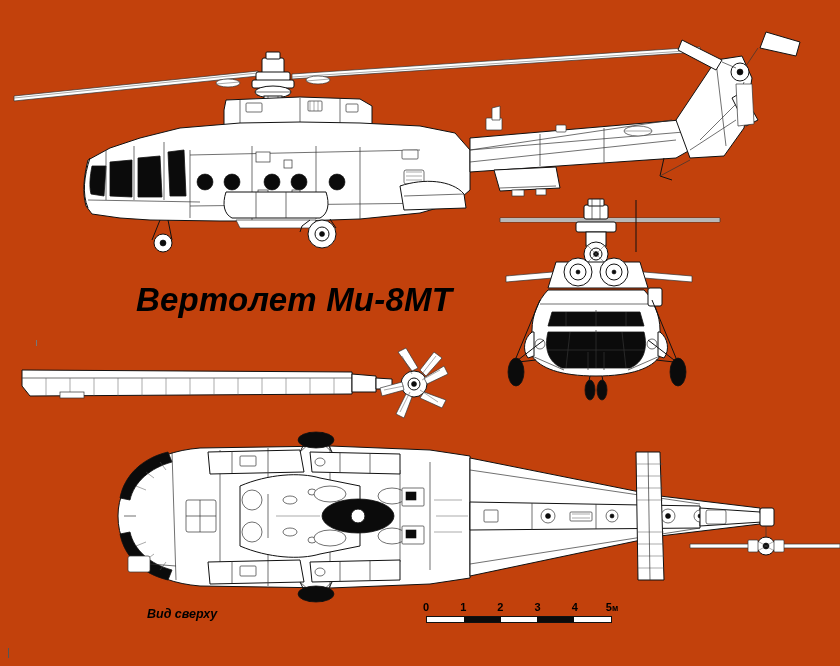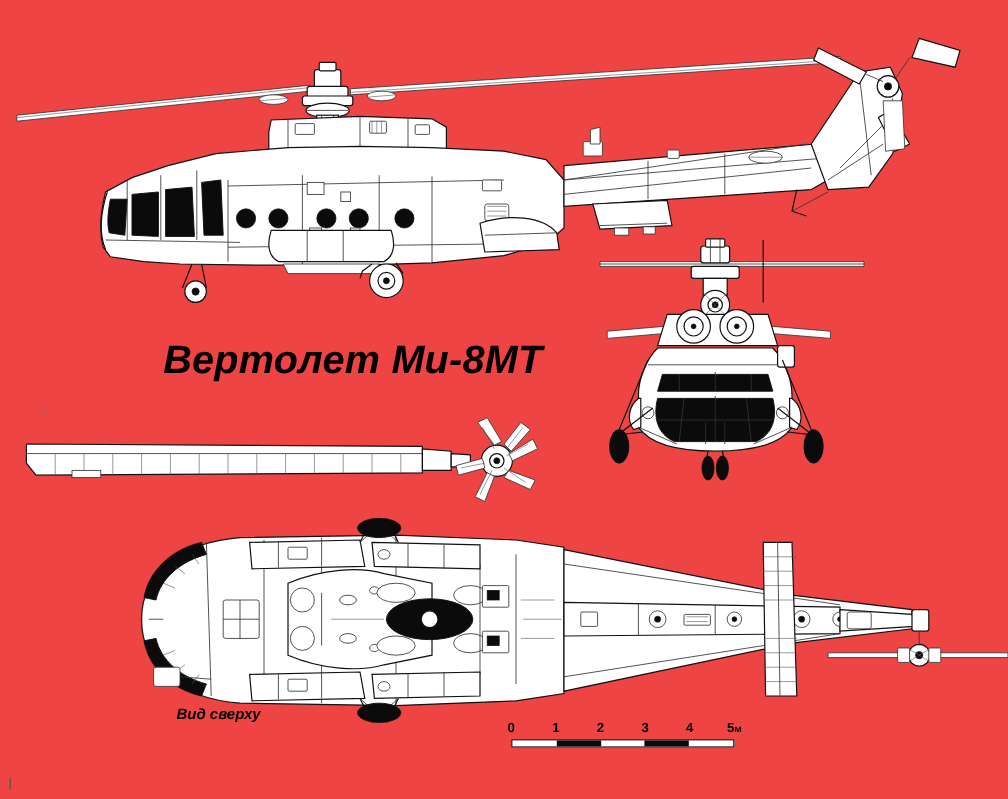--- a/index.html
+++ b/index.html
@@ -1,30 +1,30 @@
 <!DOCTYPE html>
 <html><head>
 <meta charset="utf-8">
 <style>
   html,body{margin:0;padding:0;background:#ffffff;}
   body{width:840px;height:666px;overflow:hidden;
        font-family:"Liberation Sans",sans-serif;color:#000;}
-  #sheet{position:relative;width:840px;height:666px;background:#ef4444;}
+  #sheet{position:relative;width:840px;height:666px;background:#c2410c;}
   svg.art{position:absolute;left:0;top:0;width:840px;height:666px;}
   .ln{fill:none;stroke:#111;stroke-width:1;}
   .ln-thin{fill:none;stroke:#333;stroke-width:0.7;}
   .ln-hair{fill:none;stroke:#555;stroke-width:0.5;}
   .fillw{fill:#fff;stroke:#111;stroke-width:1;}
   .fillw-t{fill:#fff;stroke:#333;stroke-width:0.7;}
   .blk{fill:#0b0b0b;stroke:#0b0b0b;stroke-width:0.6;}
   .blk-o{fill:#0b0b0b;stroke:#111;stroke-width:0.8;}
   .title{position:absolute;font-weight:bold;font-style:italic;
          font-family:"Liberation Sans",sans-serif;white-space:nowrap;}
   #main-title{left:136px;top:281px;font-size:33px;letter-spacing:0.2px;}
-  #topview-caption{left:147px;top:588px;font-size:12.5px;font-weight:bold;font-style:italic;text-align:center;}
+  #topview-caption{left:147px;top:607px;font-size:12.5px;font-weight:bold;font-style:italic;text-align:center;}
   #scalebar{position:absolute;left:426px;top:601px;width:186px;height:26px;}
   .sc-num{position:absolute;top:0;font-size:11px;font-weight:bold;
           font-family:"Liberation Sans",sans-serif;transform:translateX(-50%);}
   .sc-unit{font-size:8.5px;font-weight:bold;}
   #sc-track{position:absolute;left:0;top:15px;width:186px;height:7px;
             border:1px solid #111;background:#fff;box-sizing:border-box;}
   .sc-seg{position:absolute;top:0;height:100%;background:#0b0b0b;}
   #corner-tick{position:absolute;left:8px;top:648px;width:1px;height:10px;background:#555;}
   #edge-tick{position:absolute;left:36px;top:340px;width:1px;height:6px;background:#777;}
 </style>

